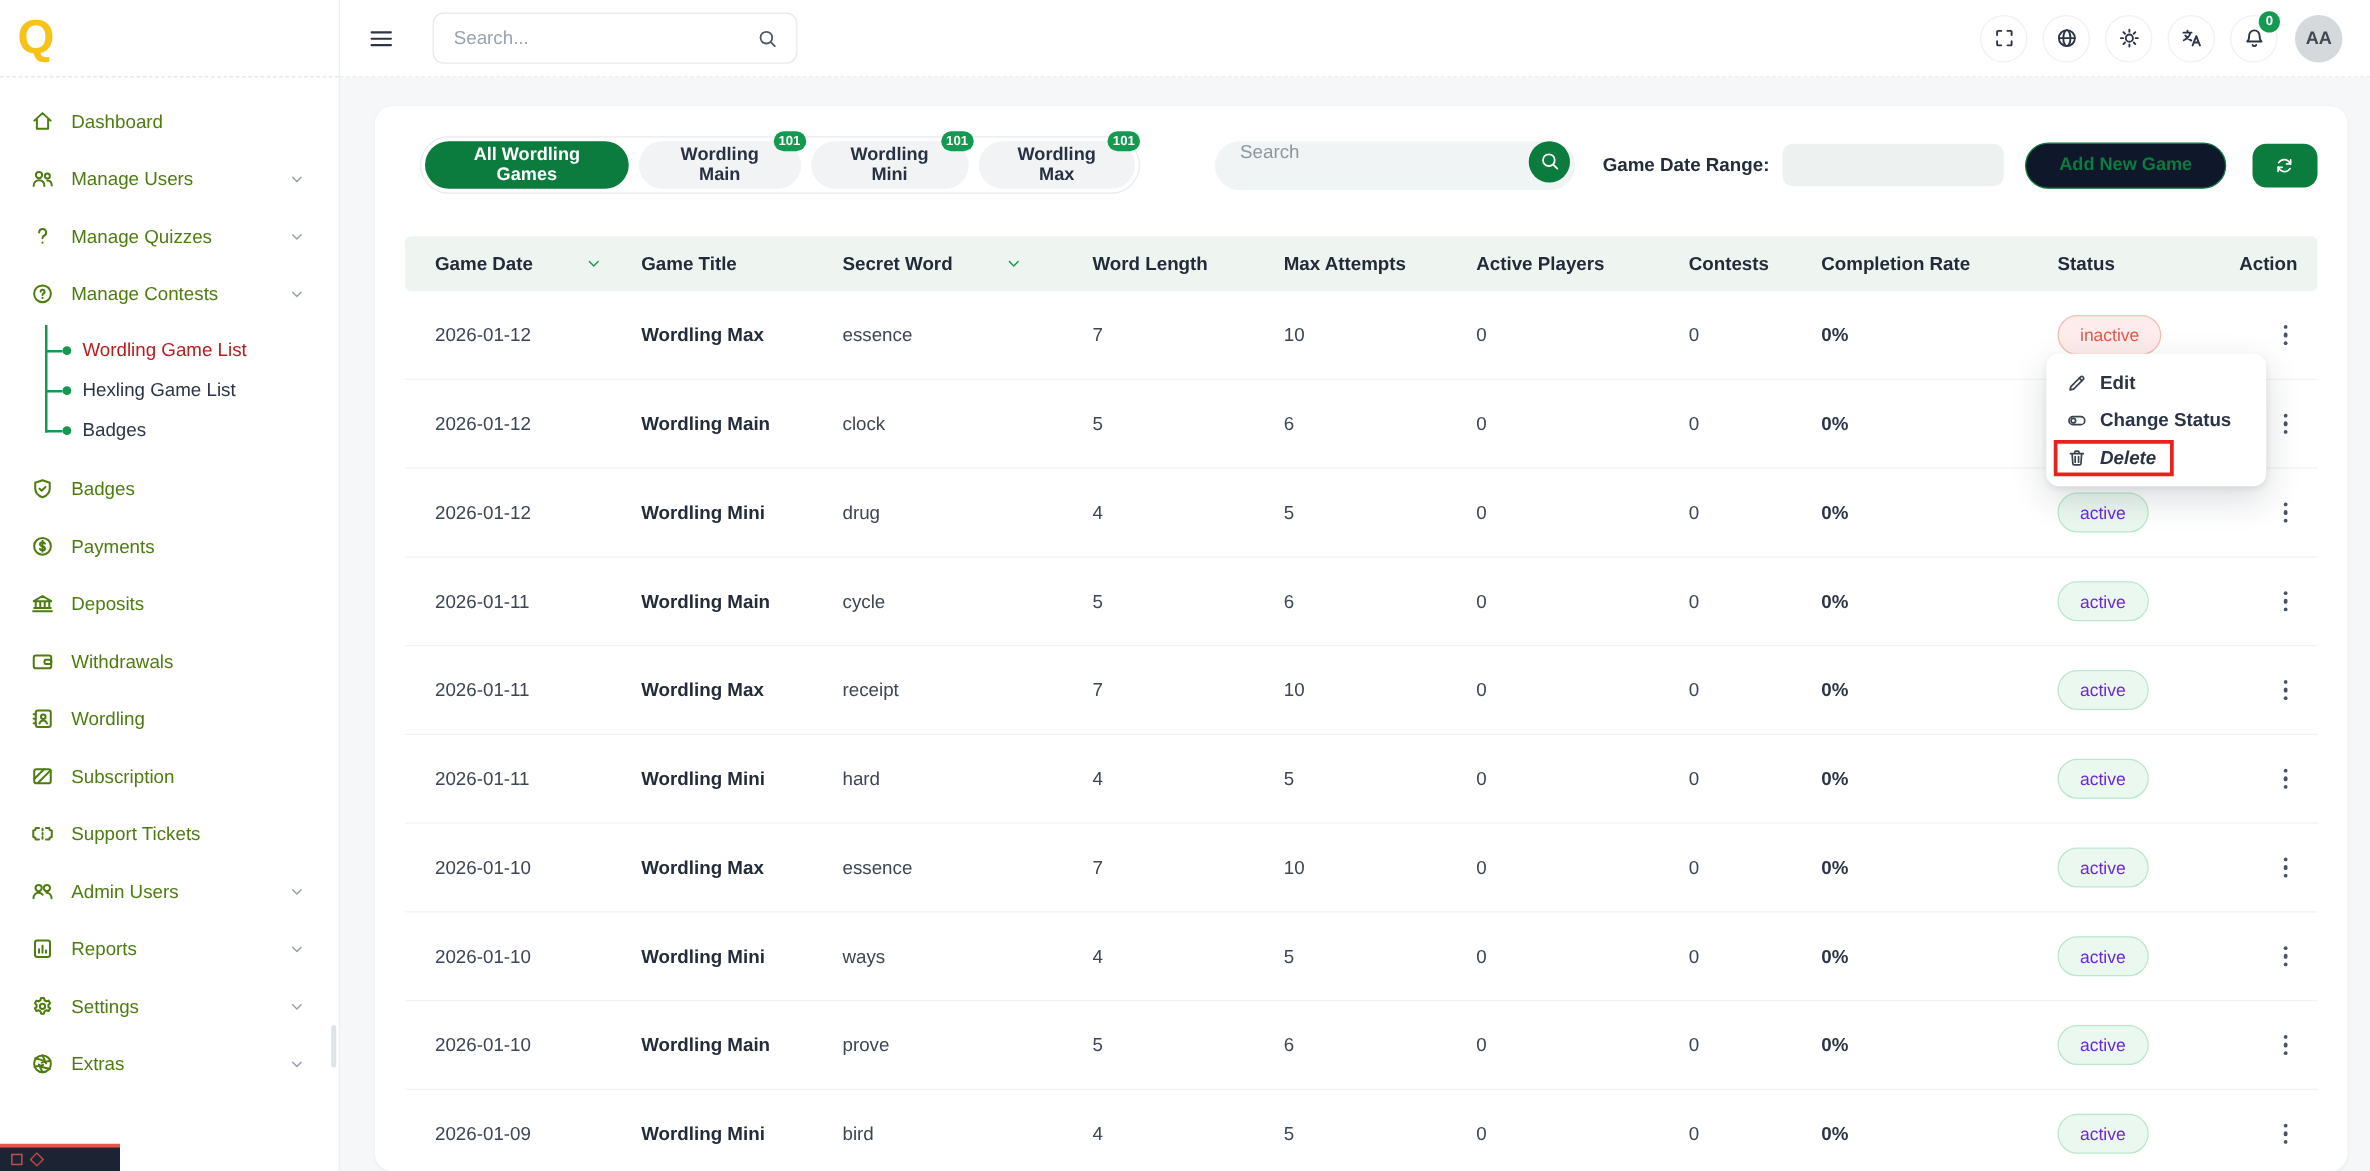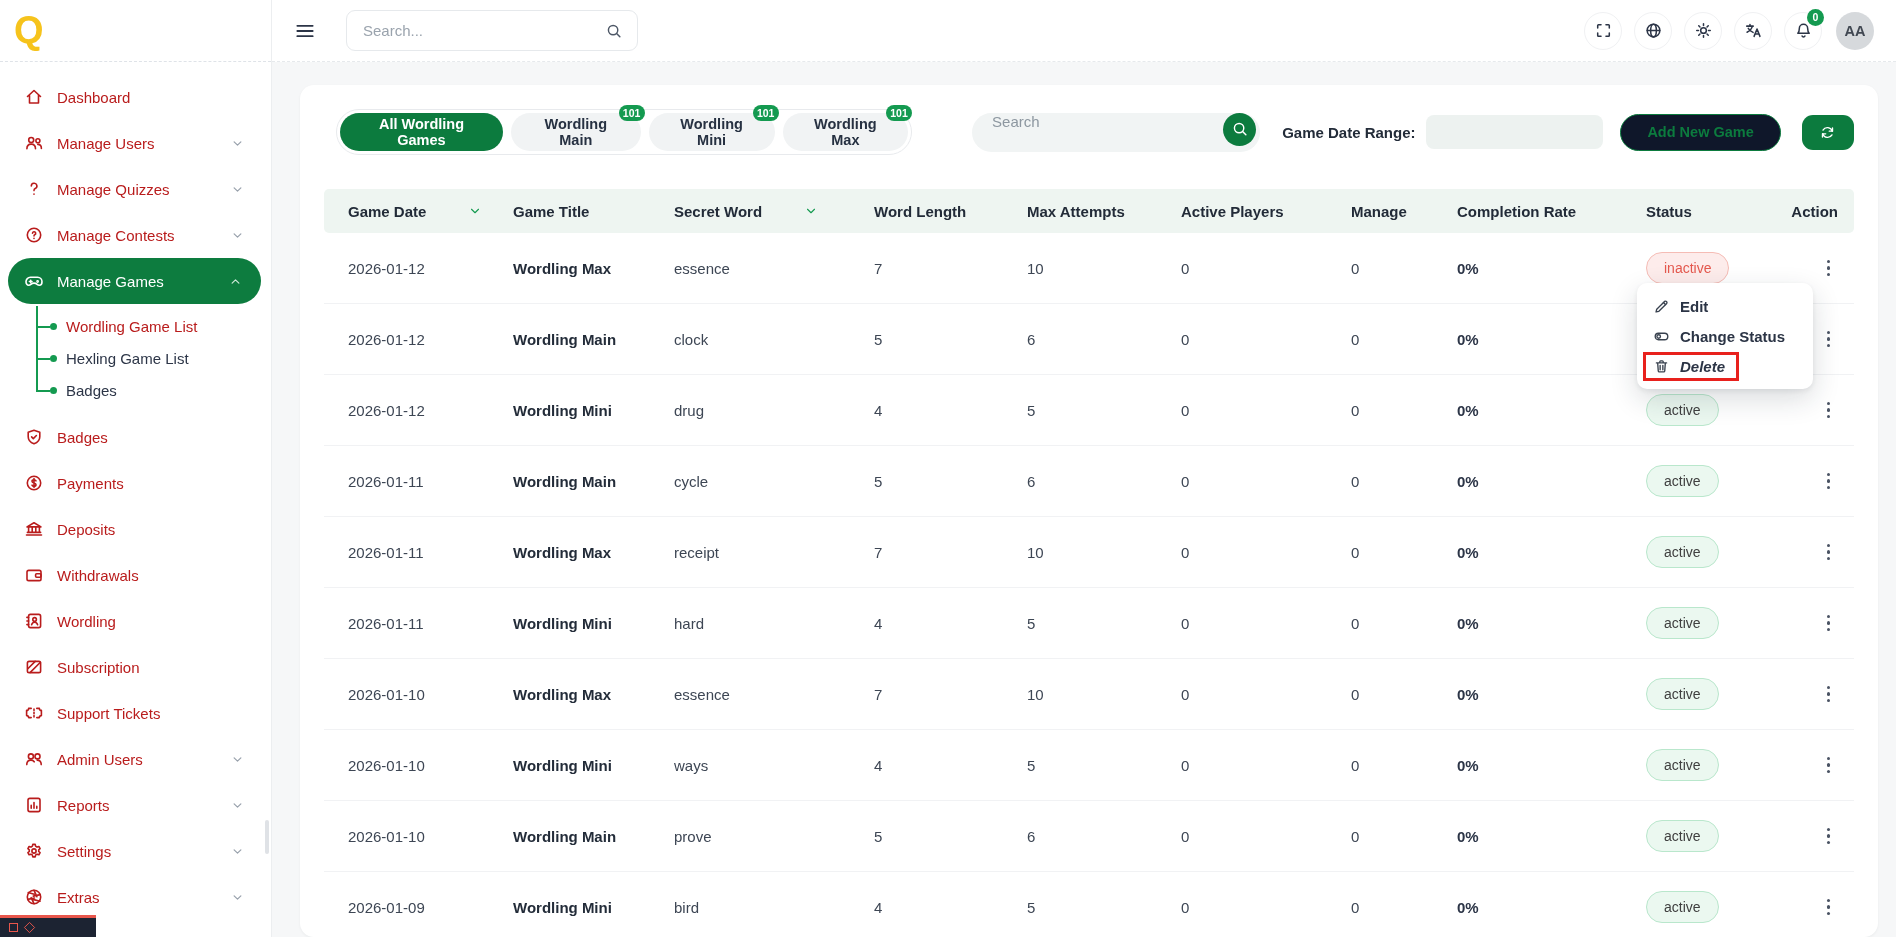--- a/index.html
+++ b/index.html
@@ -6,21 +6,21 @@
   html,body { width:1896px; height:937px; overflow:hidden; background:#f6f7f8;
     font-family:"Liberation Sans","DejaVu Sans",sans-serif; color:#2c3547; }
   .app { display:flex; width:1896px; height:937px; }
 
   
   .sidebar { width:272px; background:#fff; border-right:1px solid #eceef0; position:relative; flex:0 0 272px; }
   .logo-row { height:62px; display:flex; align-items:center; padding-left:14px; border-bottom:1px dashed #dfe3e8; }
   .logo { font-size:38px; font-weight:900; color:#f6c31c; letter-spacing:-1px; cursor:pointer; }
   .sb-nav { padding-top:12px; }
   .sb-item { height:46px; display:flex; align-items:center; padding:0 26px 0 24px; cursor:pointer;
-    font-size:15px; font-weight:500; color:#b91c1c; }
+    font-size:15px; font-weight:500; color:#4d7c0f; }
   .sb-item .icn { margin-right:13px; display:flex; }
   .sb-item .chev { margin-left:auto; margin-right:0; color:#98a1ac; }
   .sb-item.active { background:#0d7c3f; color:#fff; border-radius:999px; margin:0 10px 0 8px; padding:0 18px 0 16px; }
   .sb-item.active .chev { color:#cfe8da; }
   .sb-sub { padding-left:50px; position:relative; margin:6px 0 8px; }
   .sb-sub::before { content:''; position:absolute; left:36px; top:-4px; bottom:14px; width:2px; background:#149a50; }
   .sb-subitem { height:32px; display:flex; align-items:center; position:relative; cursor:pointer;
     font-size:15px; font-weight:500; color:#2c3547; }
   .sb-subitem::before { content:''; position:absolute; left:-14px; top:50%; width:14px; height:2px; background:#149a50; }
   .sb-subitem .dot { width:7px; height:7px; border-radius:50%; background:#149a50; margin-right:9px; }
@@ -79,21 +79,21 @@
   .thead { background:#eef5f1; border-radius:5px; height:44px; align-items:center; }
   .thead .cell { font-size:15px; font-weight:700; color:#222b38; padding-left:24px; display:flex; align-items:center;gap:35px; }
   .thead .cell.action { justify-content:flex-end; padding-right:16px; }
   .sorter { color:#149a50; margin-left:7px; display:flex; cursor:pointer; }
   .trow { height:71px; align-items:center; border-bottom:1px solid #f1f2f4; }
   .trow .cell { font-size:15px; color:#3d4654; padding-left:24px; }
   .trow .cell.title { font-weight:700; color:#232c39; }
   .trow .cell.rate { font-weight:600; color:#2c3547; }
   .st { display:inline-flex; align-items:center; justify-content:center; padding:7px 17px; border-radius:999px;
     font-size:14px; font-weight:500; }
-  .st.active { color:#404040; background:#ebf8f0; border:1px solid #b9e7cc; }
+  .st.active { color:#6d28d9; background:#ebf8f0; border:1px solid #b9e7cc; }
   .st.inactive { color:#e4584e; background:#fdeceb; border:1px solid #f5bcb5; }
   .cell.action-cell { display:flex; justify-content:flex-end; padding-right:14px; }
   .kebab { background:none; border:none; cursor:pointer; display:flex; flex-direction:column; gap:3px;
     padding:8px 10px; }
   .kebab i { width:3.5px; height:3.5px; border-radius:50%; background:#4a5363; }
 
   
   .ctx-menu { position:fixed; left:1637px; top:283px; width:176px; background:#fff; border-radius:10px;
     box-shadow:0 10px 28px rgba(25,35,50,.16), 0 2px 6px rgba(25,35,50,.08); padding:8px 0; z-index:50; }
   .cm-item { height:30px; display:flex; align-items:center; padding:0 16px; font-size:15px; font-weight:600;
@@ -162,35 +162,20 @@
           <span class="icn">
             <svg width="20" height="20" viewBox="0 0 20 20" fill="none" stroke="currentColor" stroke-width="1.6" stroke-linecap="round" stroke-linejoin="round">
               <circle cx="10" cy="10" r="6.7"></circle>
               <path d="M8.5 8.3a1.6 1.6 0 1 1 2.2 1.5c-.5.2-.7.6-.7 1.1M10 13.2v.2"></path>
             </svg>
           </span>
           <span class="sb-label">Manage Contests</span>
           <span class="icn chev">
             <svg width="15" height="15" viewBox="0 0 20 20" fill="none" stroke="currentColor" stroke-width="1.6" stroke-linecap="round" stroke-linejoin="round">
               <path d="m5.5 7.8 4.5 4.4 4.5-4.4"></path>
-            </svg>
-          </span>
-        </div>
-        <div class="sb-item active">
-          <span class="icn">
-            <svg width="20" height="20" viewBox="0 0 20 20" fill="none" stroke="currentColor" stroke-width="1.6" stroke-linecap="round" stroke-linejoin="round">
-              <path d="M6.4 6.3h7.2a4.4 4.4 0 0 1 4.4 4.4c0 2-1.2 3.5-2.7 3.5-2.4 0-2-2.1-5.3-2.1s-2.9 2.1-5.3 2.1c-1.5 0-2.7-1.5-2.7-3.5a4.4 4.4 0 0 1 4.4-4.4Z"></path>
-              <path d="M6.7 9.2v2.6M5.4 10.5H8"></path>
-              <circle cx="13.6" cy="10.5" r=".6"></circle>
-            </svg>
-          </span>
-          <span class="sb-label">Manage Games</span>
-          <span class="icn chev">
-            <svg width="15" height="15" viewBox="0 0 20 20" fill="none" stroke="currentColor" stroke-width="1.6" stroke-linecap="round" stroke-linejoin="round">
-              <path d="m5.5 12.2 4.5-4.4 4.5 4.4"></path>
             </svg>
           </span>
         </div>
         <div class="sb-sub">
           <div class="sb-subitem active">
             <span class="dot"></span>
             <span>Wordling Game List</span>
           </div>
           <div class="sb-subitem">
             <span class="dot"></span>
@@ -460,21 +445,21 @@
             <div class="cell">
               <span>Word Length</span>
             </div>
             <div class="cell">
               <span>Max Attempts</span>
             </div>
             <div class="cell">
               <span>Active Players</span>
             </div>
             <div class="cell">
-              <span>Manage</span>
+              <span>Contests</span>
             </div>
             <div class="cell">
               <span>Completion Rate</span>
             </div>
             <div class="cell">
               <span>Status</span>
             </div>
             <div class="cell action">
               <span>Action</span>
             </div>

